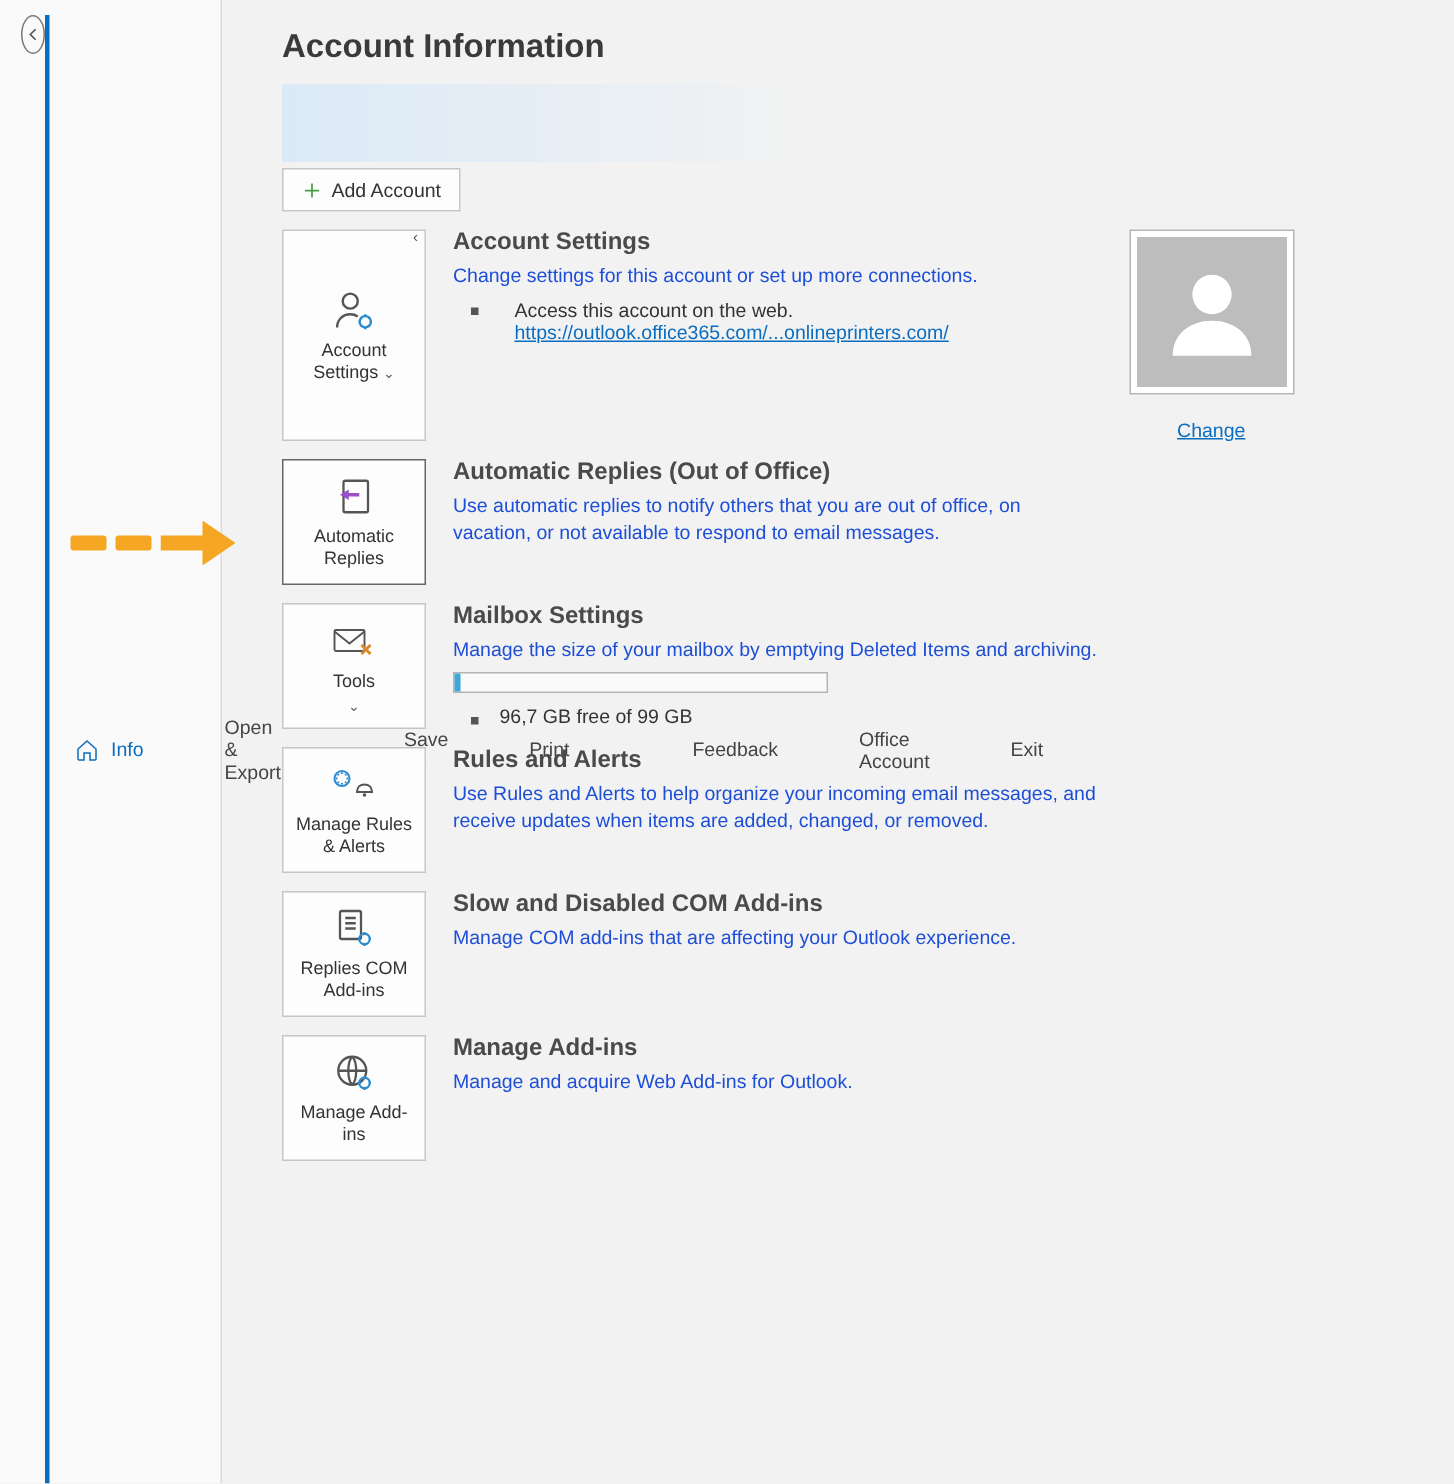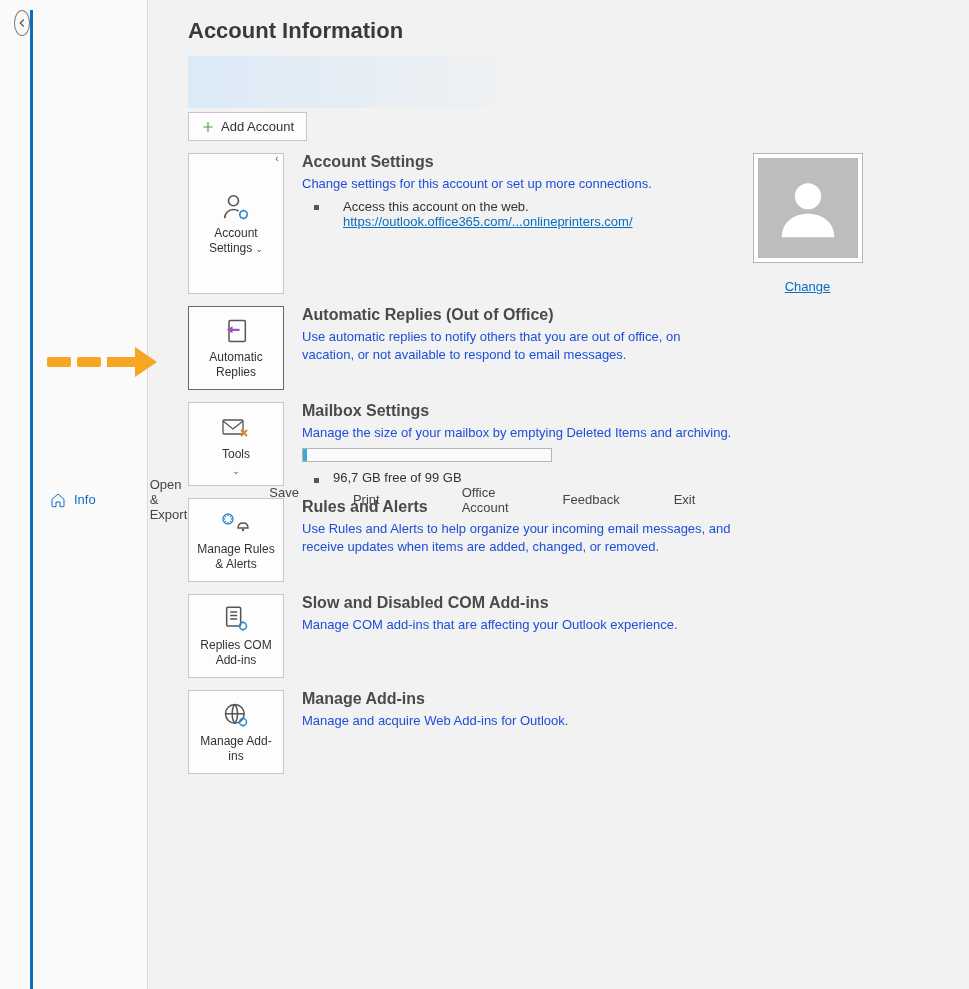--- a/index.html
+++ b/index.html
@@ -198,24 +198,24 @@
     <hr class="nav-divider">
     <div class="nav-item">
       <span style="padding-left:24px;">Save As</span>
     </div>
     <div class="nav-item">
       <span style="padding-left:24px;">Print</span>
     </div>
     <div class="sidebar-spacer"></div>
     <hr class="nav-divider">
     <div class="nav-item">
+      <span style="padding-left:24px;">Feedback</span>
+    </div>
+    <div class="nav-item">
       <span style="padding-left:24px;">Office Account</span>
-    </div>
-    <div class="nav-item">
-      <span style="padding-left:24px;">Feedback</span>
     </div>
     <div class="nav-item">
       <span style="padding-left:24px;">Exit</span>
     </div>
   </div>
 
   <div class="main">
     <div class="page-title">Account Information</div>
     <div class="account-banner"></div>
     <button class="add-account">

